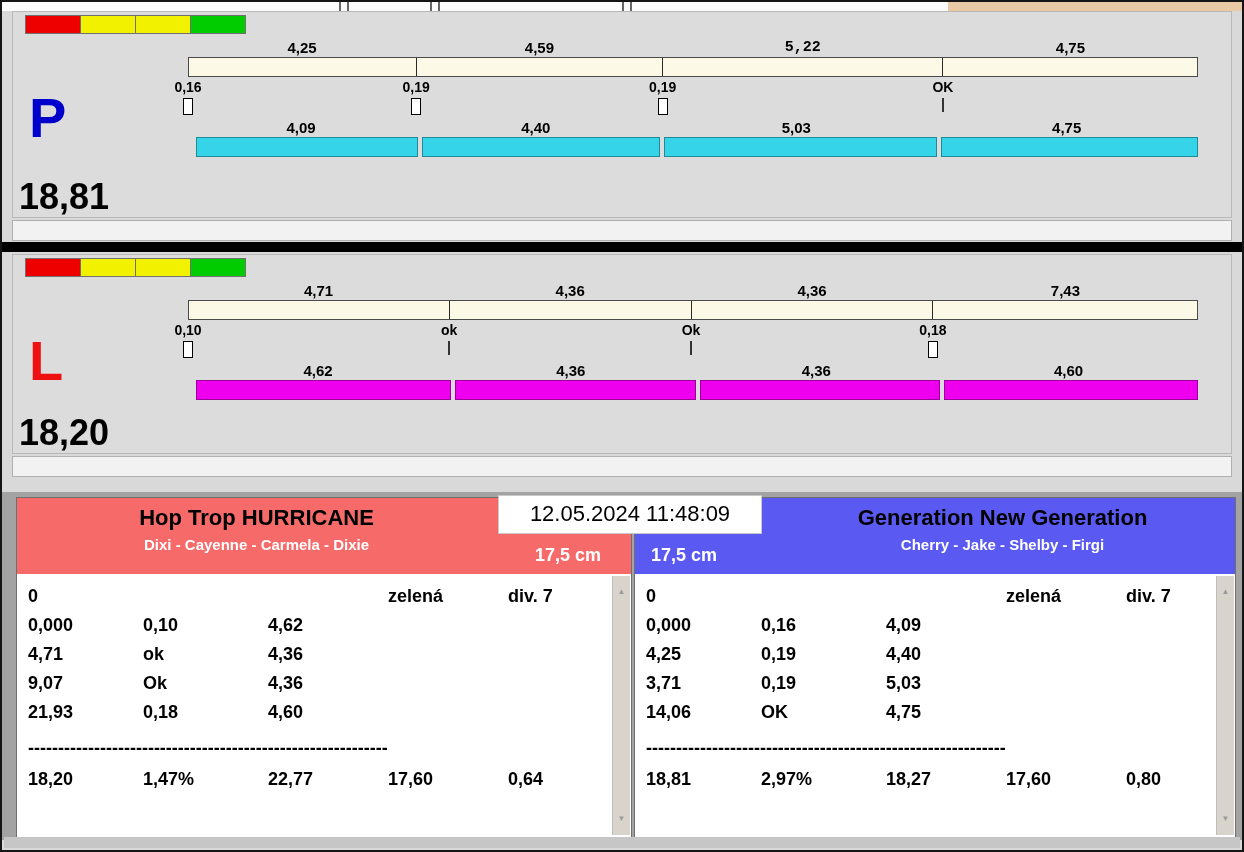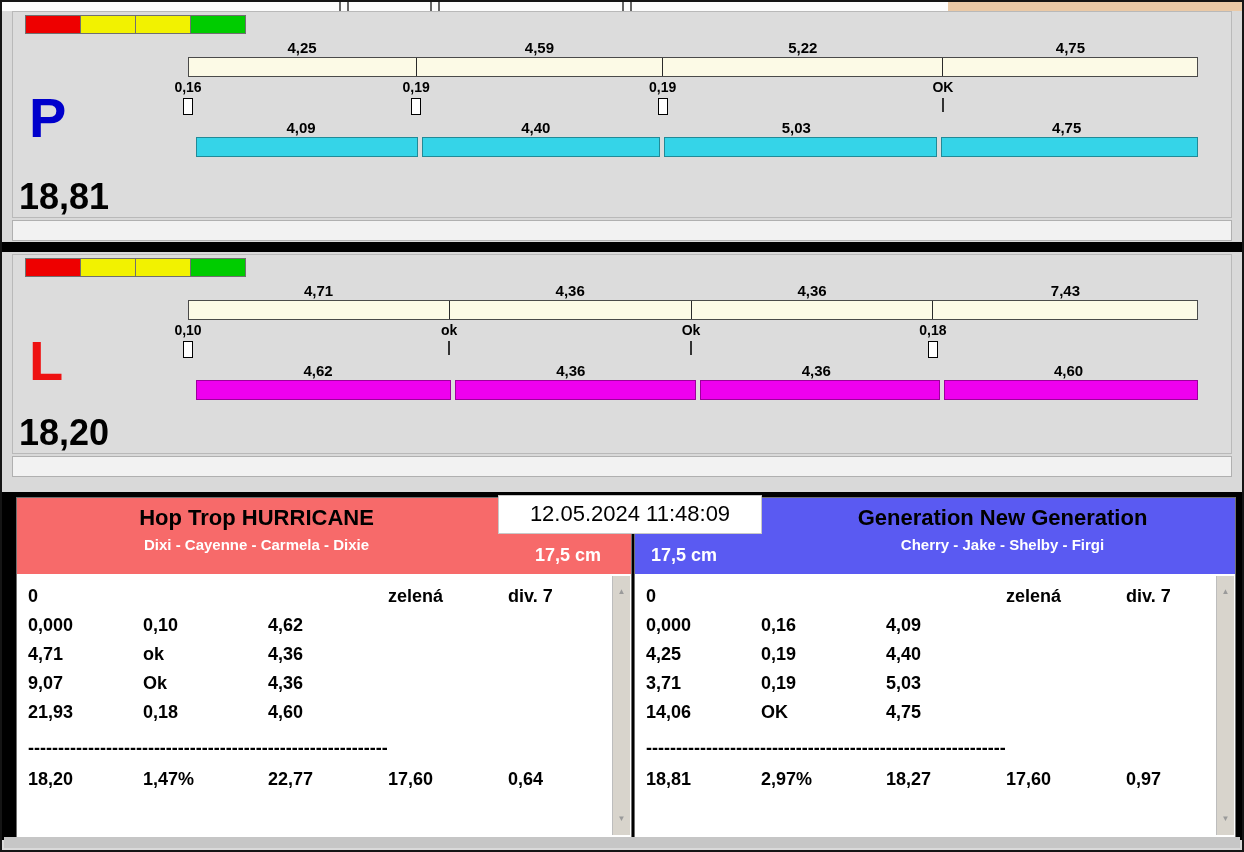--- a/index.html
+++ b/index.html
@@ -39,21 +39,21 @@
   .tick-line { position:absolute; top:21px; width:2px; height:14px; background:#333;
                transform:translateX(-50%); }
   .run-bar { display:flex; height:20px; gap:4px; margin-left:8px; }
   .run-seg { flex-basis:0; min-width:0; border:1px solid rgba(0,0,0,0.35); }
 
   .lane-strip { position:absolute; left:10px; right:10px; height:21px;
                 background:#f2f2f2; border:1px solid #b0b0b0; }
   .black-divider { position:absolute; top:240px; left:0; right:0; height:10px; background:#000; }
 
   
-  .bottom-section { position:absolute; top:490px; left:0; right:0; height:348px; background:#000000; }
+  .bottom-section { position:absolute; top:490px; left:0; right:0; height:348px; background:#a3a3a3; }
   .panel { position:absolute; top:5px; bottom:2px; border:1px solid #6f6f6f; background:#fff; }
   .panel-header { position:absolute; top:0; left:0; right:0; height:76px; }
   .team-name { margin-top:7px; text-align:center; font-size:22px; font-weight:bold; color:#000; white-space:nowrap; }
   .team-dogs { margin-top:5px; text-align:center; font-size:15px; font-weight:bold; color:#fff; white-space:nowrap; }
   .left-h .team-name, .left-h .team-dogs { padding-right:135px; }
   .right-h .team-name, .right-h .team-dogs { padding-left:135px; }
   .height-label { position:absolute; bottom:8px; font-size:18px; font-weight:bold; color:#fff; }
   .left-h .height-label { right:30px; }
   .right-h .height-label { left:16px; }
 
@@ -94,21 +94,21 @@
         <div class="light" style="background: rgb(238, 0, 0);"></div>
         <div class="light" style="background: rgb(242, 242, 0);"></div>
         <div class="light" style="background: rgb(242, 242, 0);"></div>
         <div class="light" style="background: rgb(0, 204, 0);"></div>
       </div>
     <div class="lane-letter" style="color: rgb(0, 0, 204);">P</div>
     <div class="track">
         <div class="flex-row top-labels">
           <div class="flex-seg seg-label" style="flex-grow: 4.25;">4,25</div>
           <div class="flex-seg seg-label" style="flex-grow: 4.59;">4,59</div>
-          <div class="flex-seg seg-label" style="flex-grow: 5.22;">5,22</div>
+          <div class="flex-seg seg-label" style="flex-grow: 5.22; font-family: Liberation Mono, monospace;">5,22</div>
           <div class="flex-seg seg-label" style="flex-grow: 4.75;">4,75</div>
         </div>
         <div class="cream-bar">
           <div class="cream-seg" style="flex-grow: 4.25;"></div>
           <div class="cream-seg" style="flex-grow: 4.59;"></div>
           <div class="cream-seg" style="flex-grow: 5.22;"></div>
           <div class="cream-seg" style="flex-grow: 4.75;"></div>
         </div>
         <div class="tick-area">
           <div class="tick-label" style="left: 0%;">0,16</div>
@@ -290,21 +290,21 @@
               <div class="t-cell">4,75</div>
               <div class="t-cell"></div>
               <div class="t-cell"></div>
             </div>
             <div class="t-divider">------------------------------------------------------------</div>
             <div class="t-row t-summary">
               <div class="t-cell">18,81</div>
               <div class="t-cell">2,97%</div>
               <div class="t-cell">18,27</div>
               <div class="t-cell">17,60</div>
-              <div class="t-cell">0,97</div>
+              <div class="t-cell">0,80</div>
             </div>
           </div>
         <div class="scrollbar">
           <div class="sb-btn up">▲</div>
           <div class="sb-btn down">▼</div>
         </div>
       </div>
     </div>
 
     <div class="datetime-box">12.05.2024 11:48:09</div>

